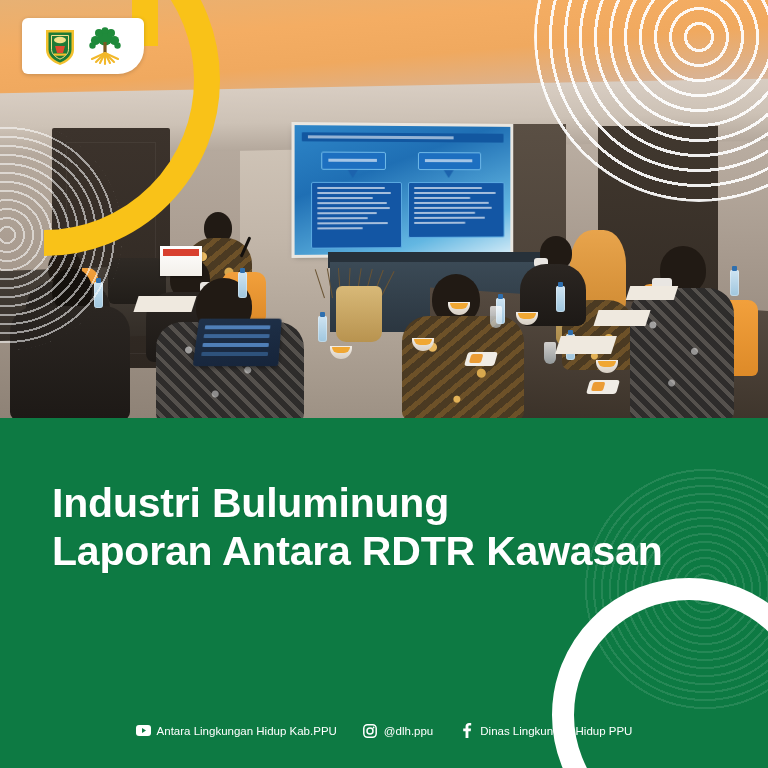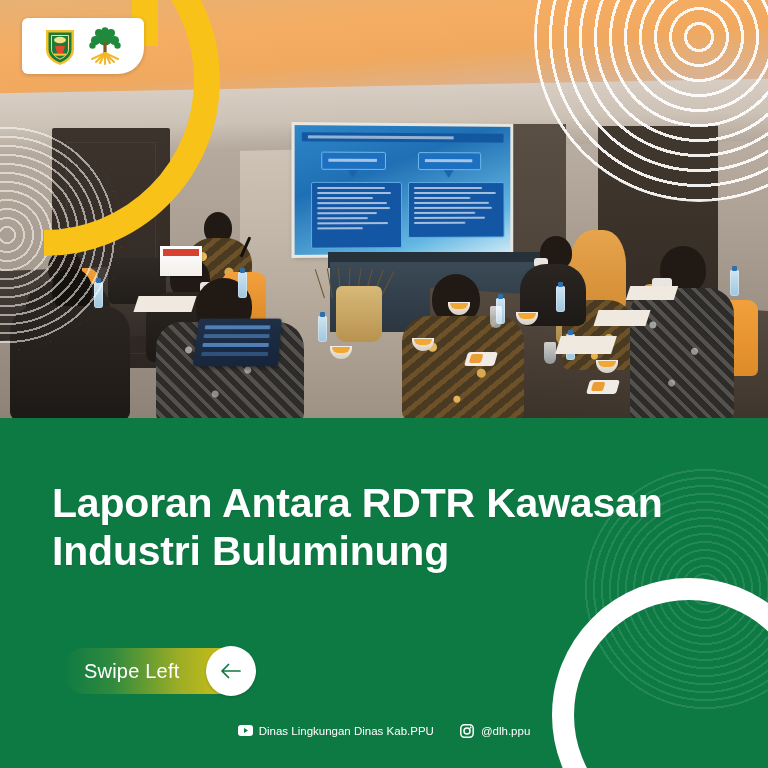--- a/index.html
+++ b/index.html
@@ -337,48 +337,48 @@
         </g>
       </svg>
     </div>
   </div>
 
   <div class="green">
     <div class="green-rings"></div>
     <div class="white-arc"></div>
 
     <div class="headline">
+      <div>Industri Buluminung</div>
       <div>Laporan Antara RDTR Kawasan</div>
-      <div>Industri Buluminung</div>
-    </div>
-
-    <div class="swipe">
-      <span class="swipe-label">Swipe Left</span>
-      <span class="swipe-circle">
-        <svg width="24" height="18" viewBox="0 0 24 18">
-          <path d="M21 9H3M9.5 2.5L3 9l6.5 6.5" fill="none" stroke="#0d7a43" stroke-width="1.7" stroke-linecap="round" stroke-linejoin="round"></path>
-        </svg>
-      </span>
-    </div>
+    </div>
+
 
     <div class="footer">
       <div class="fitem">
         <span class="fi-ic">
           <svg width="15" height="11" viewBox="0 0 15 11">
               <rect width="15" height="11" rx="3" fill="#fff"></rect>
               <path d="M6 3l4 2.5L6 8z" fill="#0d7a43"></path>
             </svg>
         </span>
-        <span>Dinas Lingkungan Dinas Kab.PPU</span>
+        <span>Antara Lingkungan Hidup Kab.PPU</span>
       </div>
       <div class="fitem">
         <span class="fi-ic">
           <svg width="14" height="14" viewBox="0 0 14 14">
               <rect x="0.8" y="0.8" width="12.4" height="12.4" rx="3.6" fill="none" stroke="#fff" stroke-width="1.5"></rect>
               <circle cx="7" cy="7" r="3" fill="none" stroke="#fff" stroke-width="1.5"></circle>
               <circle cx="10.6" cy="3.5" r="0.9" fill="#fff"></circle>
             </svg>
         </span>
         <span>@dlh.ppu</span>
       </div>
+      <div class="fitem">
+        <span class="fi-ic">
+          <svg width="10" height="15" viewBox="0 0 10 15">
+              <path d="M6.4 15V8.2h2.3l.35-2.7H6.4V3.8c0-.78.22-1.31 1.34-1.31H9.2V.1C8.93.07 8.07 0 7.07 0 4.98 0 3.55 1.27 3.55 3.6v1.9H1.2v2.7h2.35V15z" fill="#fff"></path>
+            </svg>
+        </span>
+        <span>Dinas Lingkungan Hidup PPU</span>
+      </div>
     </div>
   </div>
 </div>
 
 </body></html>

